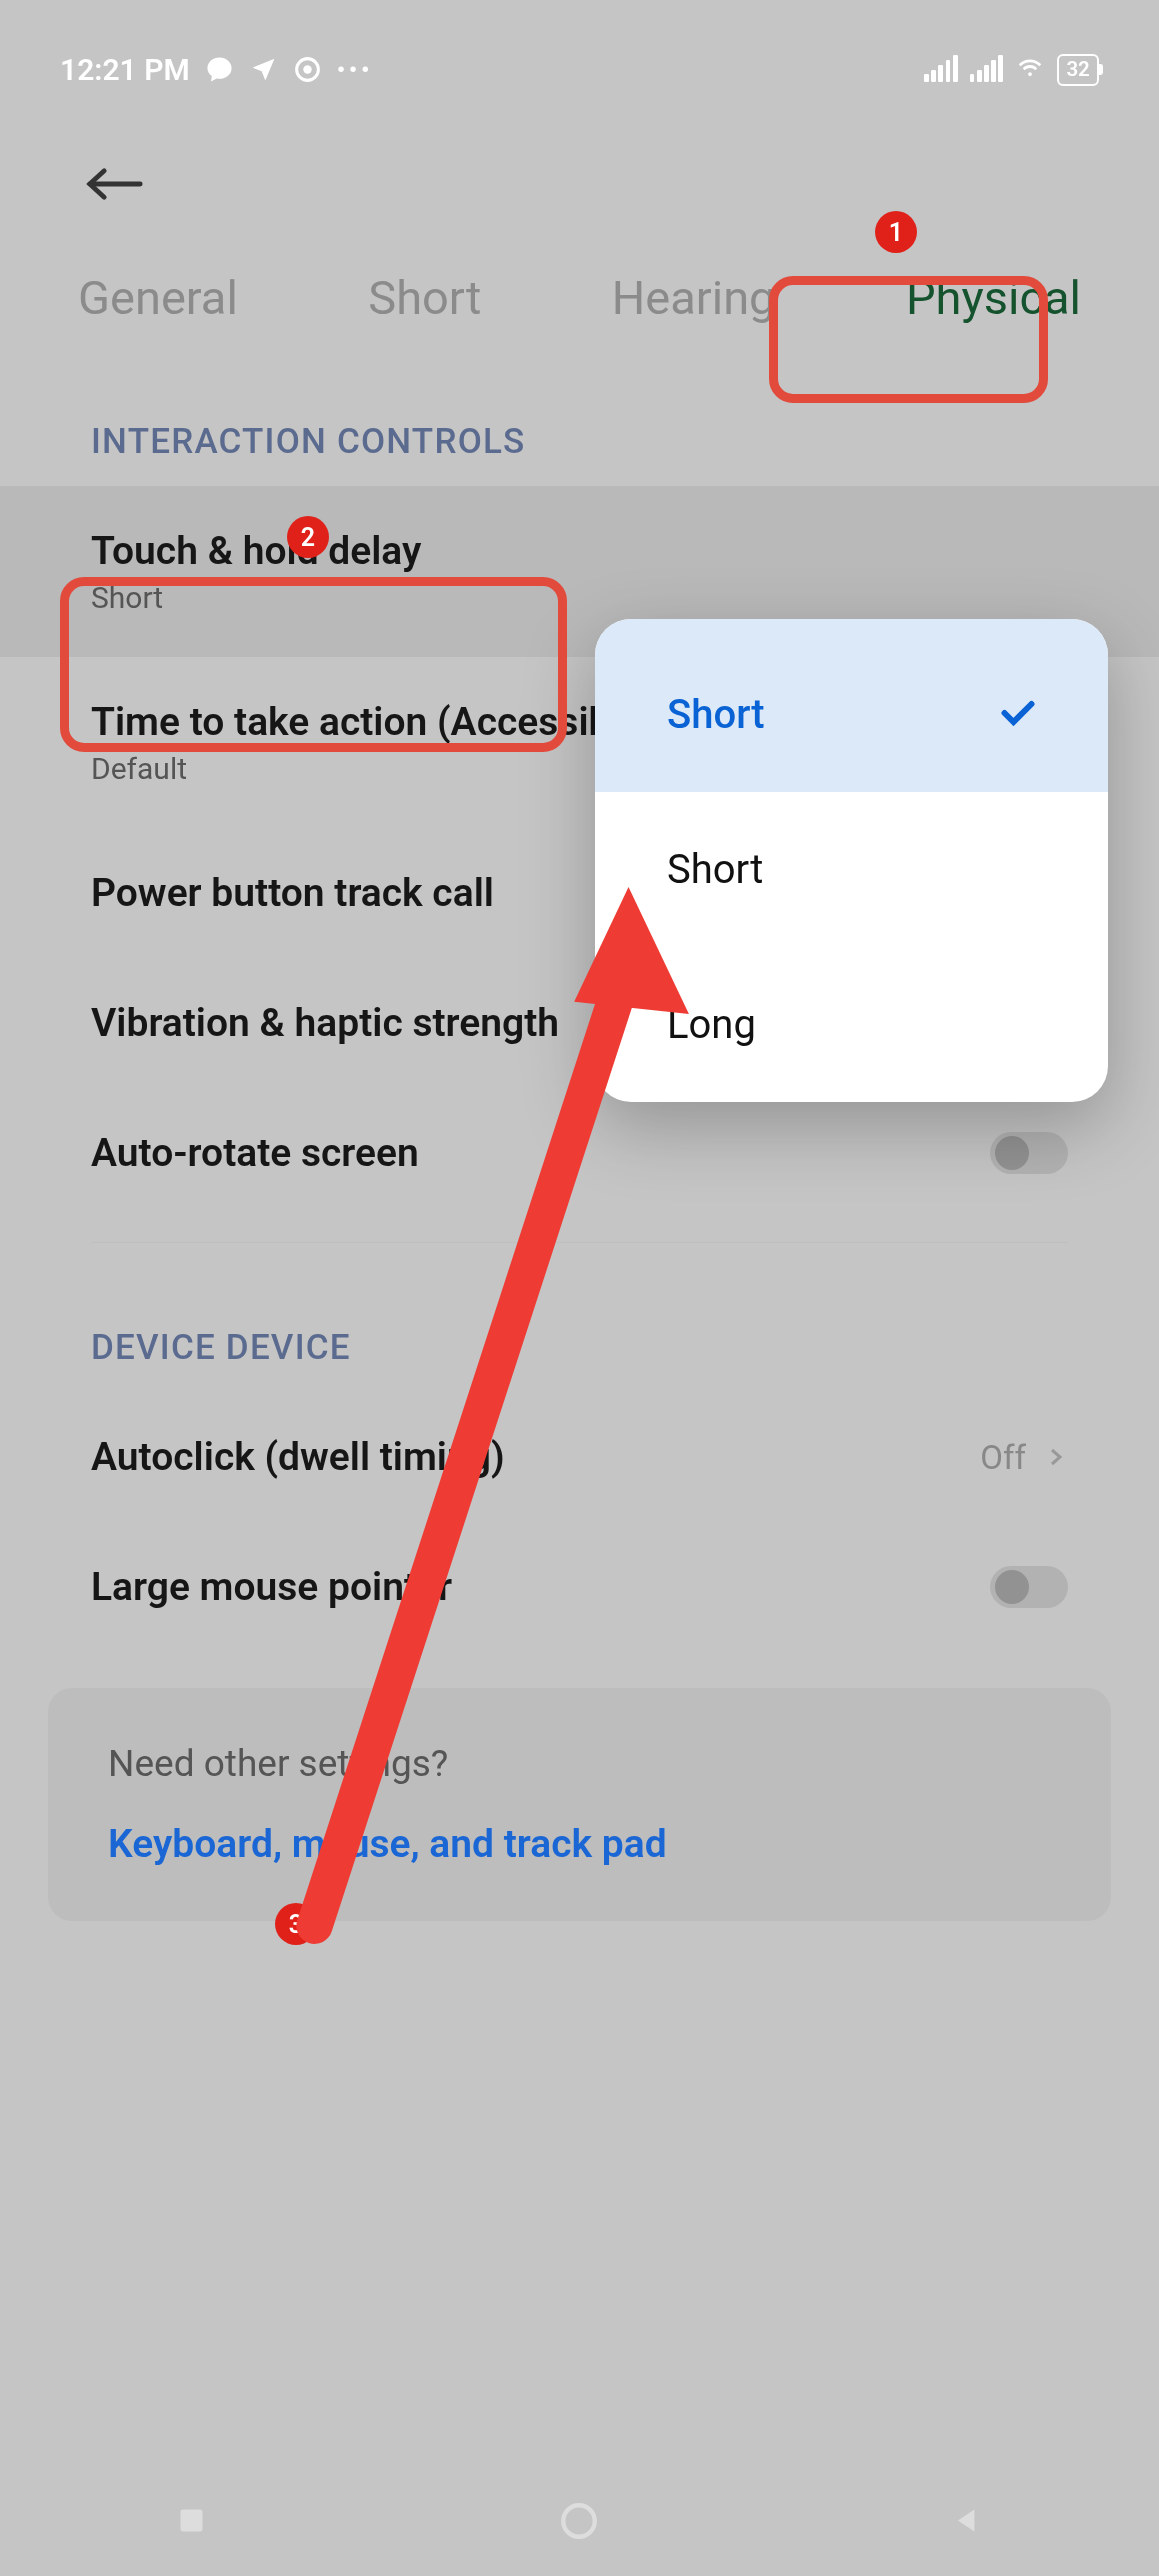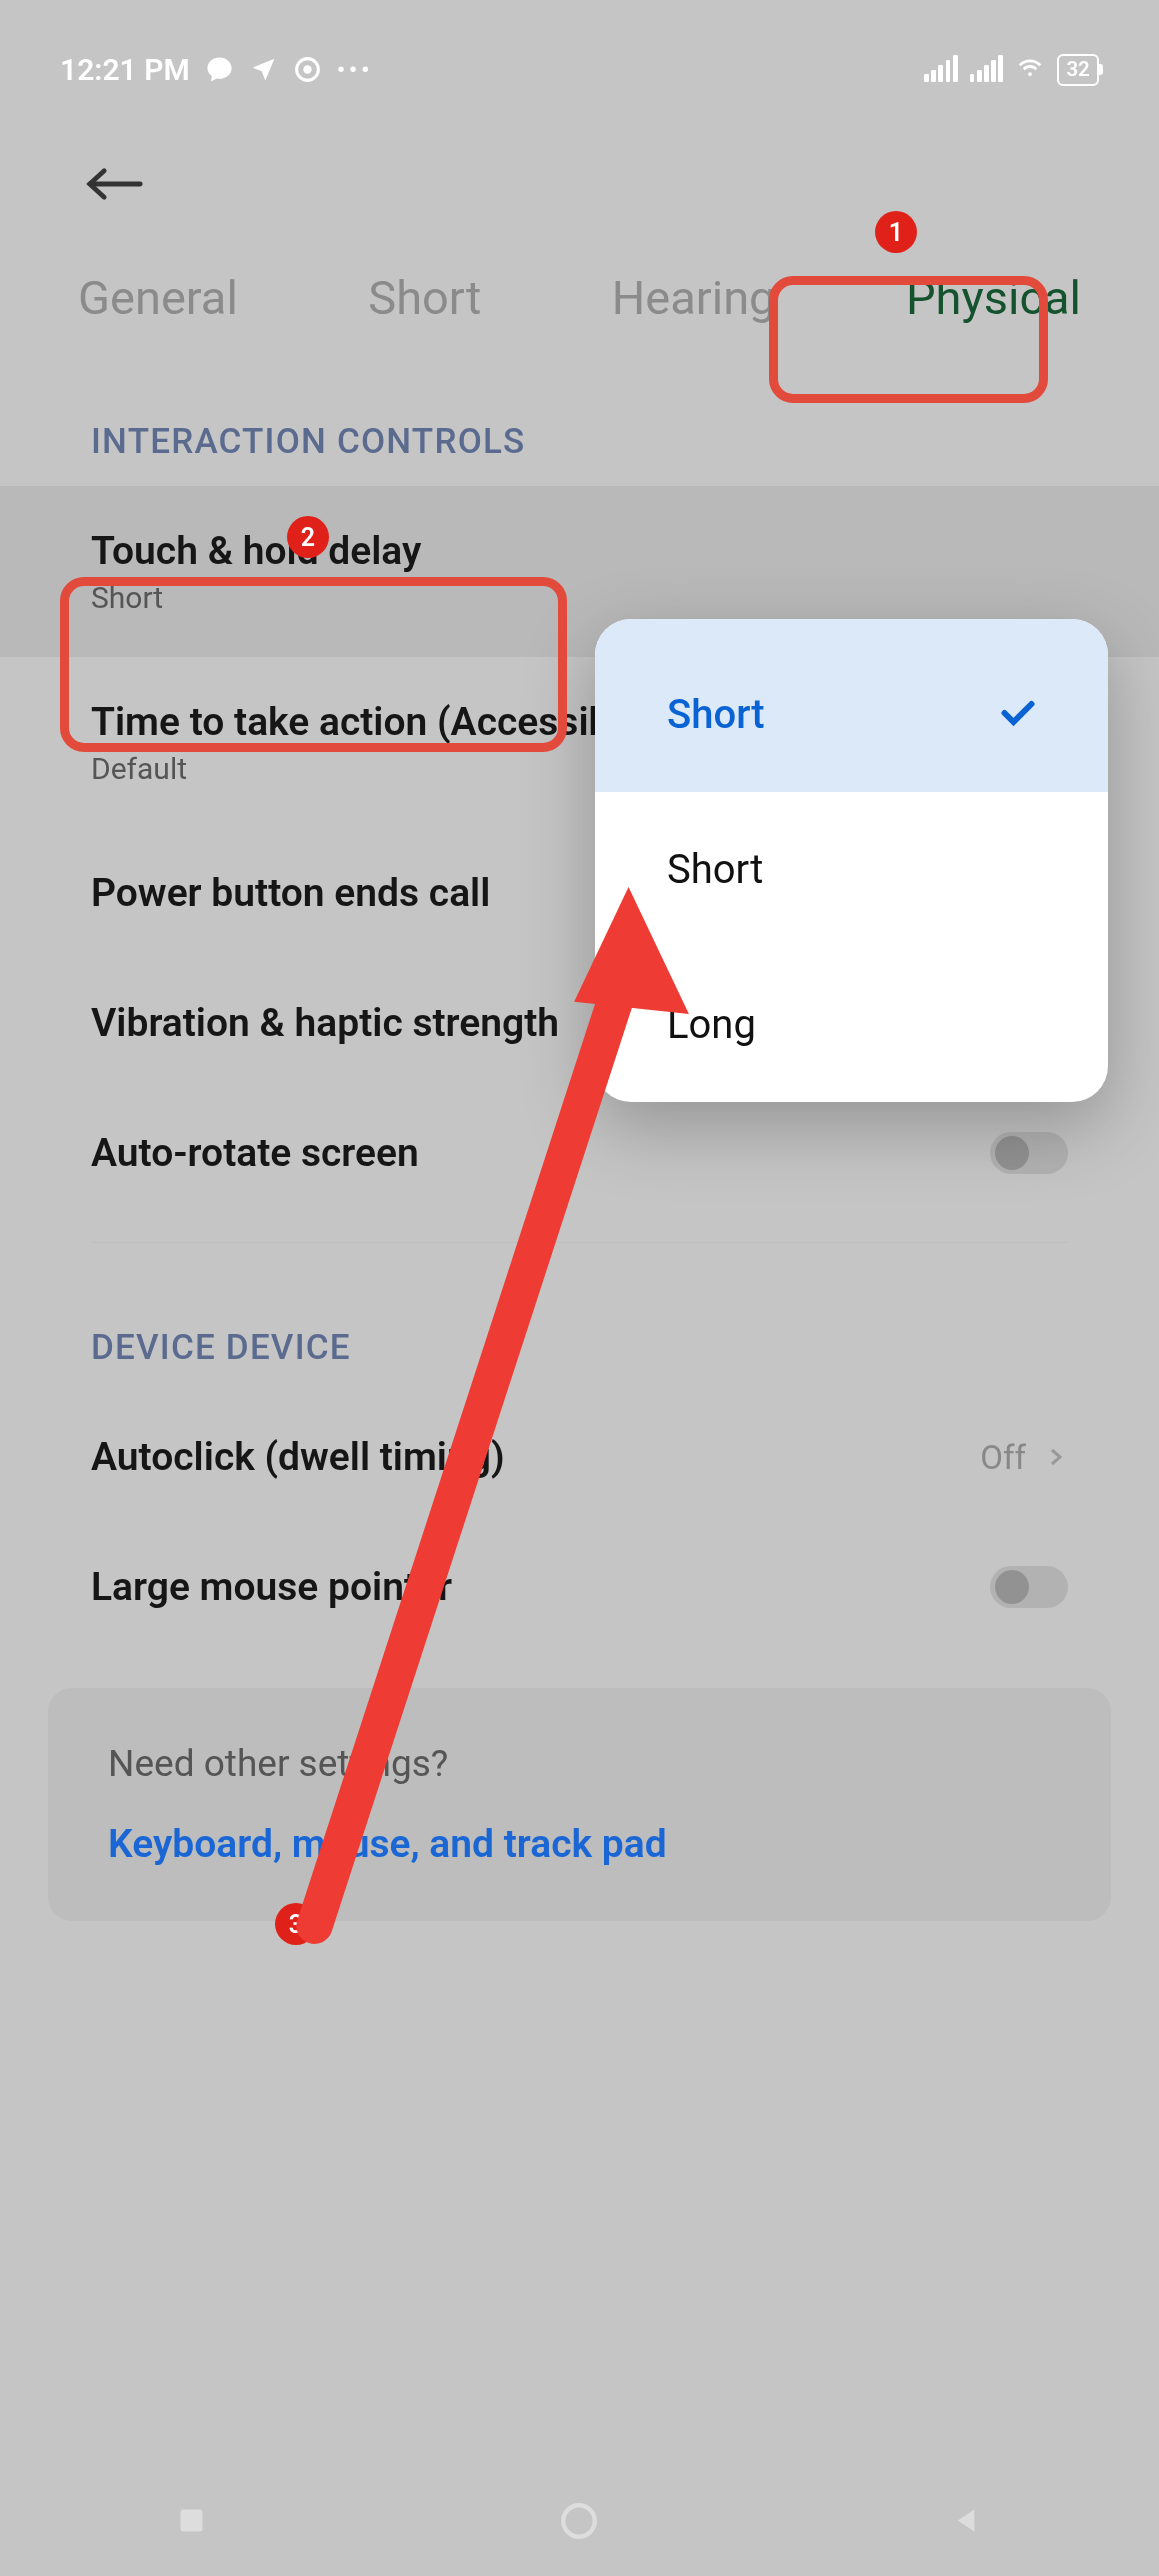--- a/index.html
+++ b/index.html
@@ -318,21 +318,21 @@
 
   <div class="list-item">
     <div class="item-text">
       <div class="item-title">Time to take action (Accessibility timeout)</div>
       <div class="item-subtitle">Default</div>
     </div>
   </div>
 
   <div class="list-item">
     <div class="item-text">
-      <div class="item-title">Power button ends call</div>
+      <div class="item-title">Power button track call</div>
     </div>
     <div class="toggle"></div>
   </div>
 
   <div class="list-item">
     <div class="item-text">
       <div class="item-title">Vibration &amp; haptic strength</div>
     </div>
     <div class="item-right">
       <span>On</span>

